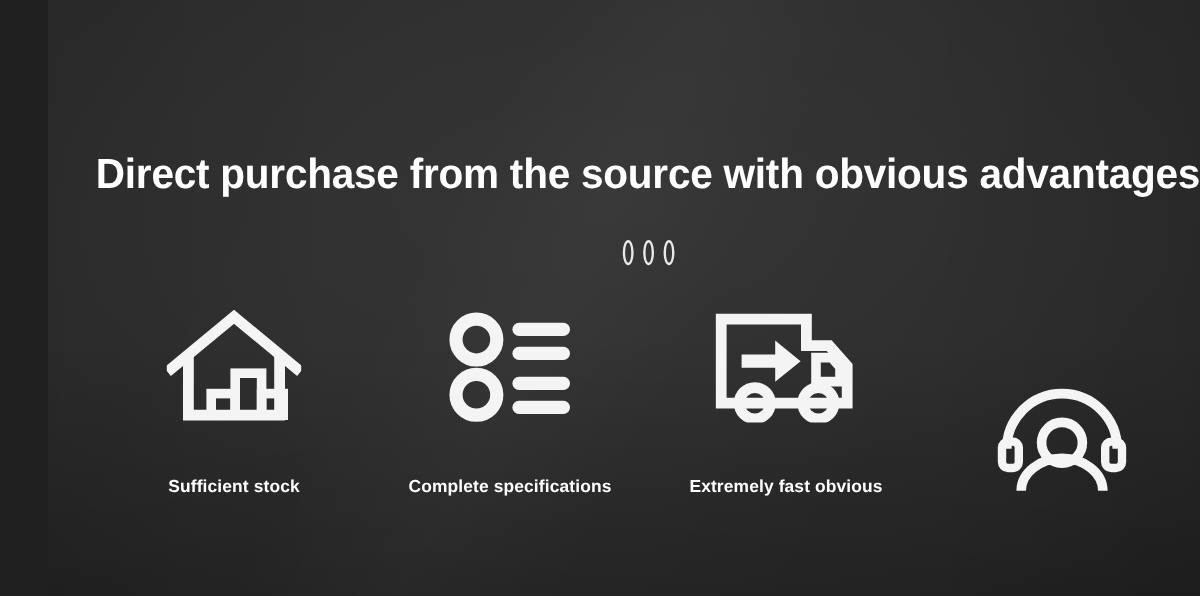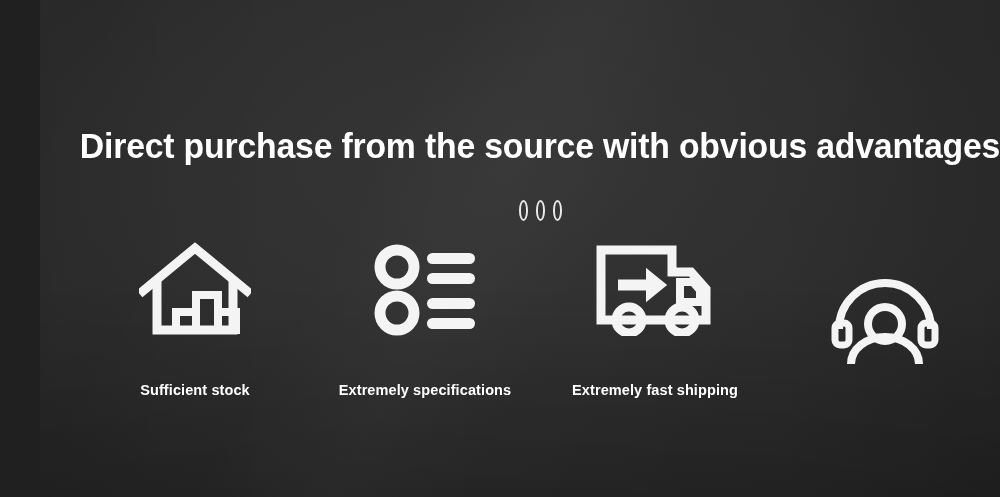--- a/index.html
+++ b/index.html
@@ -83,23 +83,23 @@
     box-sizing: border-box;
     border: 2px solid #e9e9e9;
     border-radius: 5px / 11px;
     background: transparent;
   }
 
   #features {
     position: absolute;
     left: 40px;
     right: 40px;
-    top: 236px;
-    display: flex;
-    align-items: center;
+    top: 252px;
+    display: flex;
+    align-items: flex-end;
   }
   .feature {
     flex: 1 1 0;
     display: flex;
     flex-direction: column;
     align-items: center;
   }
   .feature-icon {
     height: 104px;
     display: flex;
@@ -162,40 +162,40 @@
 
           <circle cx="28" cy="75" r="17" stroke="#f4f4f4" stroke-width="11"></circle>
 
           <rect x="58" y="15" width="48" height="11" rx="5.5" fill="#f4f4f4"></rect>
           <rect x="58" y="35" width="48" height="11" rx="5.5" fill="#f4f4f4"></rect>
 
           <rect x="58" y="60" width="48" height="11" rx="5.5" fill="#f4f4f4"></rect>
           <rect x="58" y="80" width="48" height="11" rx="5.5" fill="#f4f4f4"></rect>
         </svg>
       </div>
-      <div class="feature-label">Extremely specifications</div>
+      <div class="feature-label">Complete specifications</div>
     </div>
 
     <div class="feature">
       <div class="feature-icon">
         <svg width="118" height="96" viewBox="0 0 118 96" fill="none" stroke="#f4f4f4" stroke-width="9" stroke-linecap="square" stroke-linejoin="miter">
 
           <path d="M5 10 L76 10 L76 32 L95 32 L110 49 L110 80 L5 80 Z"></path>
 
           <path d="M84 42 L97 42 L104 50 L104 62 L84 62 Z" stroke-width="8"></path>
 
           <path d="M22 45 L56 45" stroke-width="11" stroke-linecap="butt"></path>
 
           <path d="M52 32 L68 45 L52 58 Z" fill="#f4f4f4" stroke="#f4f4f4" stroke-width="4" stroke-linejoin="miter"></path>
 
           <circle cx="33" cy="80" r="13" stroke-width="9"></circle>
           <circle cx="86" cy="80" r="13" stroke-width="9"></circle>
         </svg>
       </div>
-      <div class="feature-label">Extremely fast shipping</div>
+      <div class="feature-label">Extremely fast obvious</div>
     </div>
 
     <div class="feature">
       <div class="feature-icon">
         <svg width="110" height="100" viewBox="0 0 110 100" fill="none" stroke="#f4f4f4" stroke-width="8" stroke-linecap="butt" stroke-linejoin="round">
 
           <path d="M9 62 A46 46 0 0 1 101 62"></path>
 
           <rect x="5" y="56" width="14" height="22" rx="5" stroke-width="7"></rect>
 

